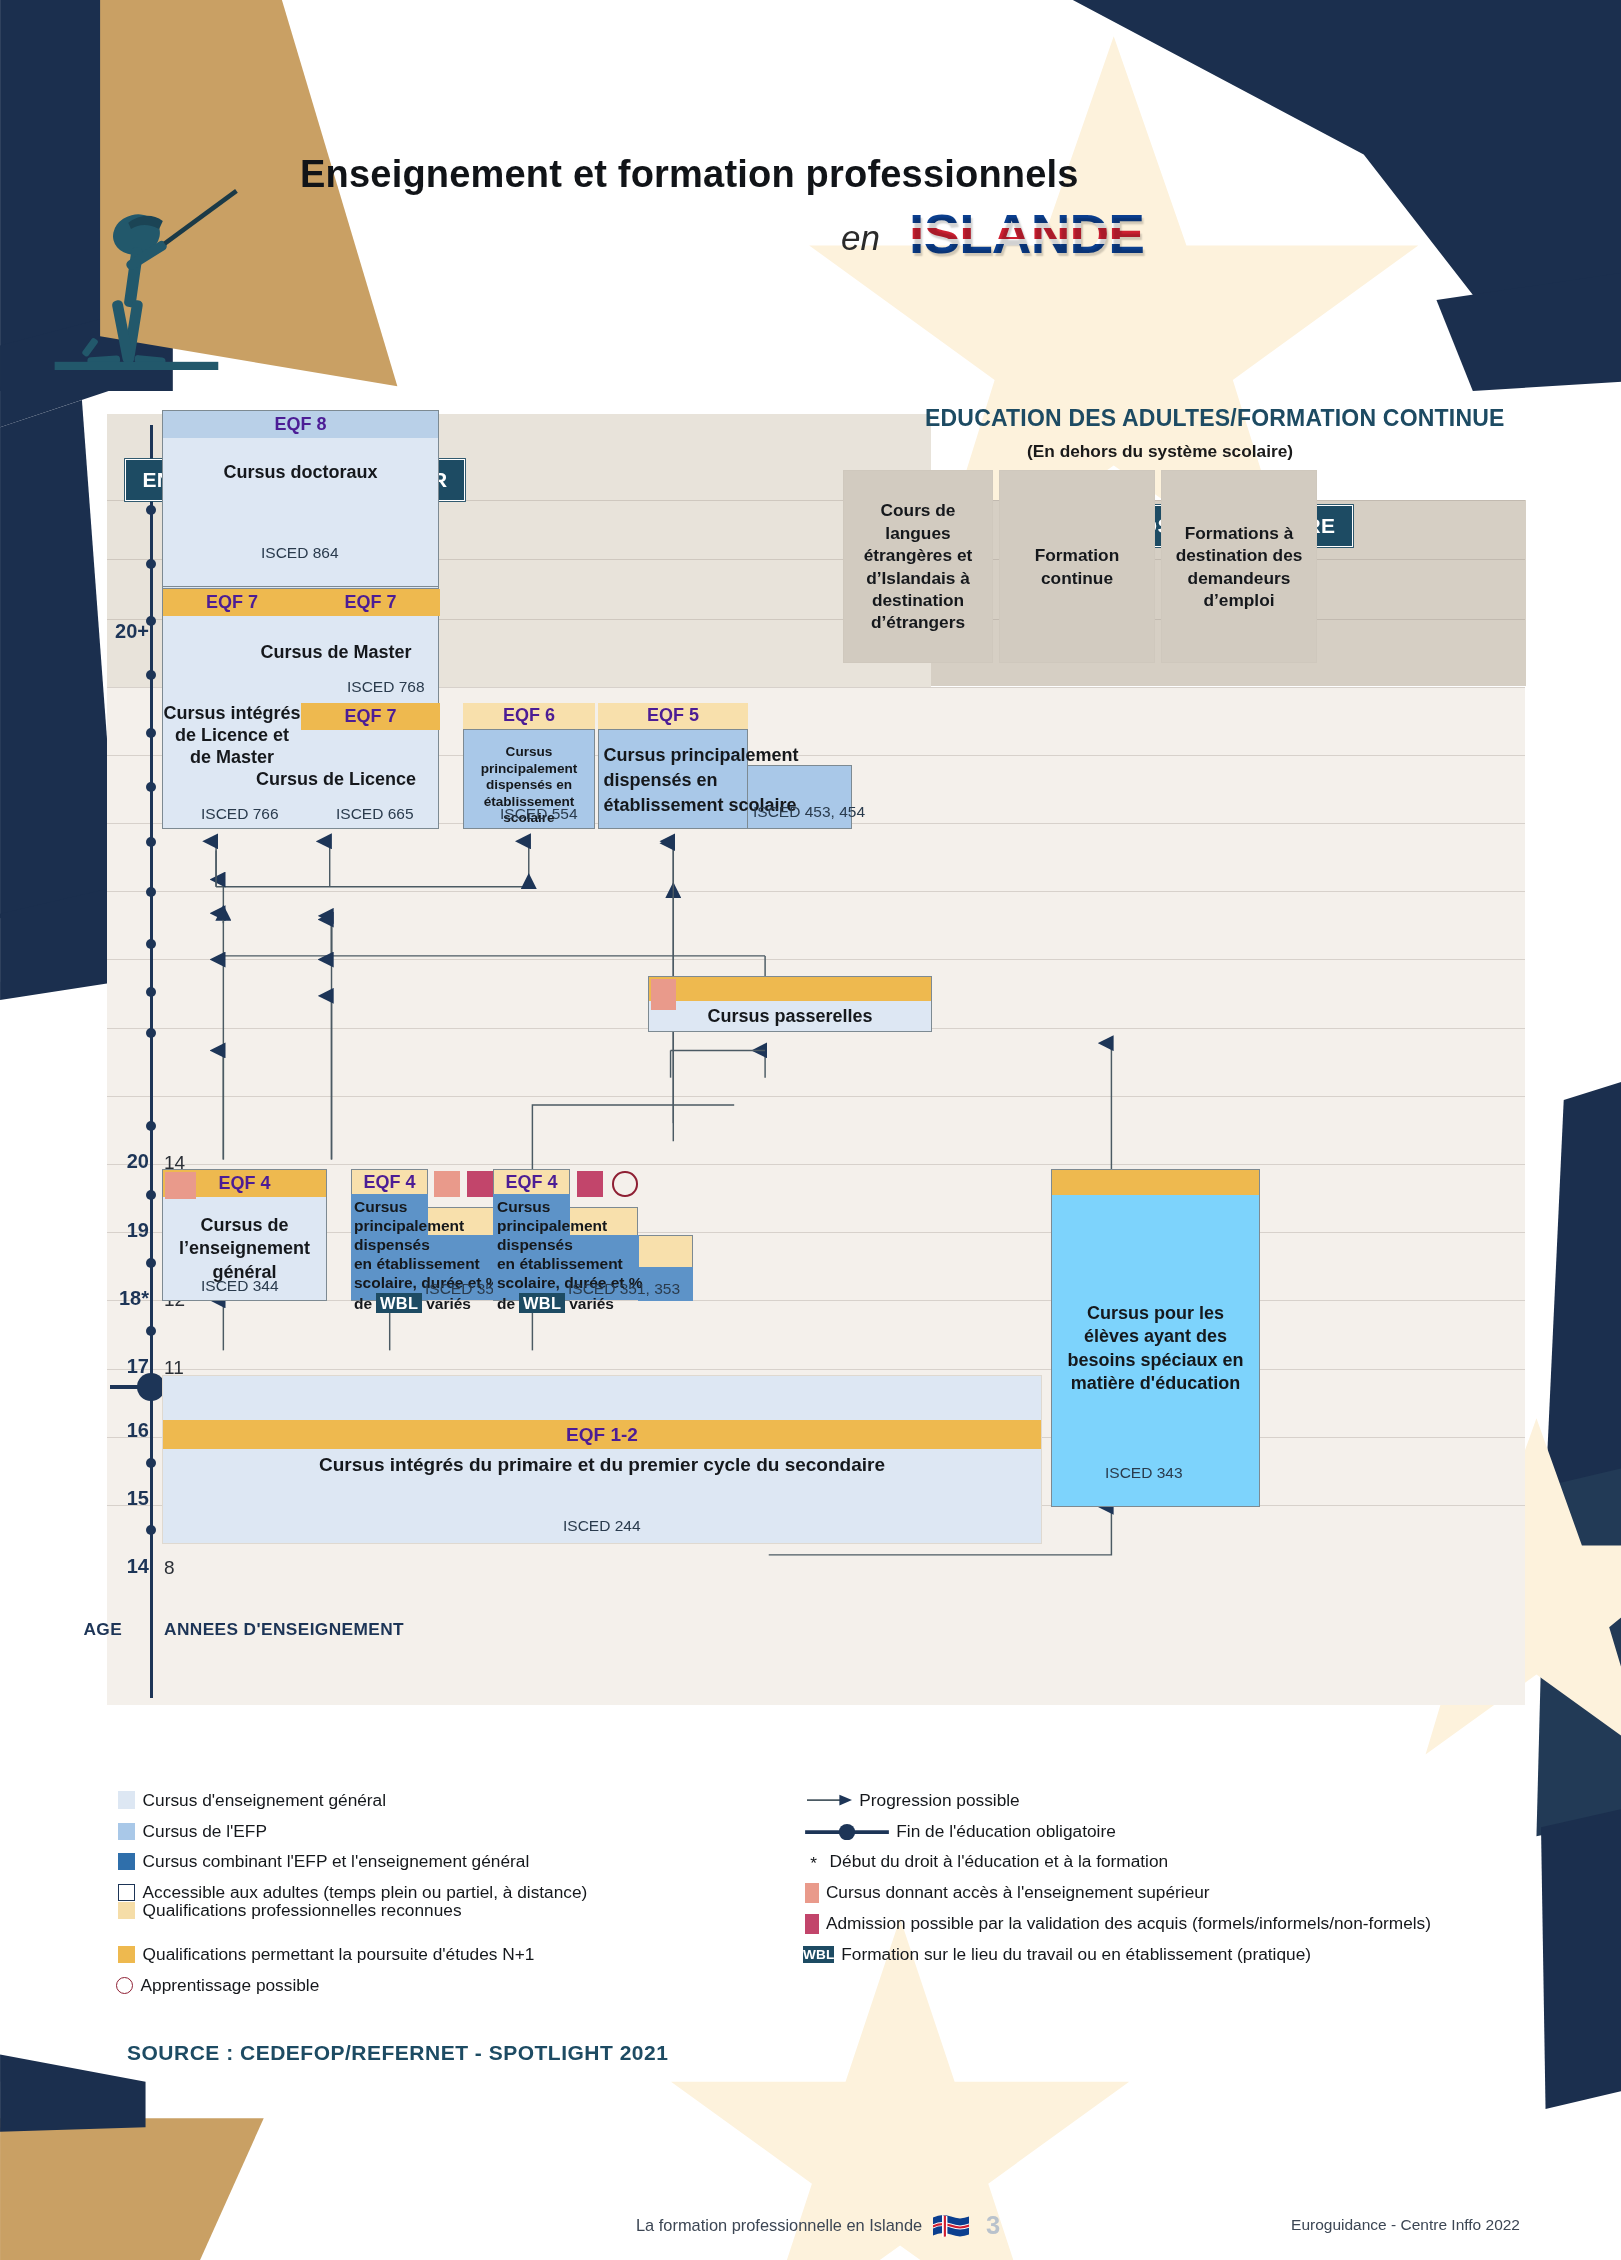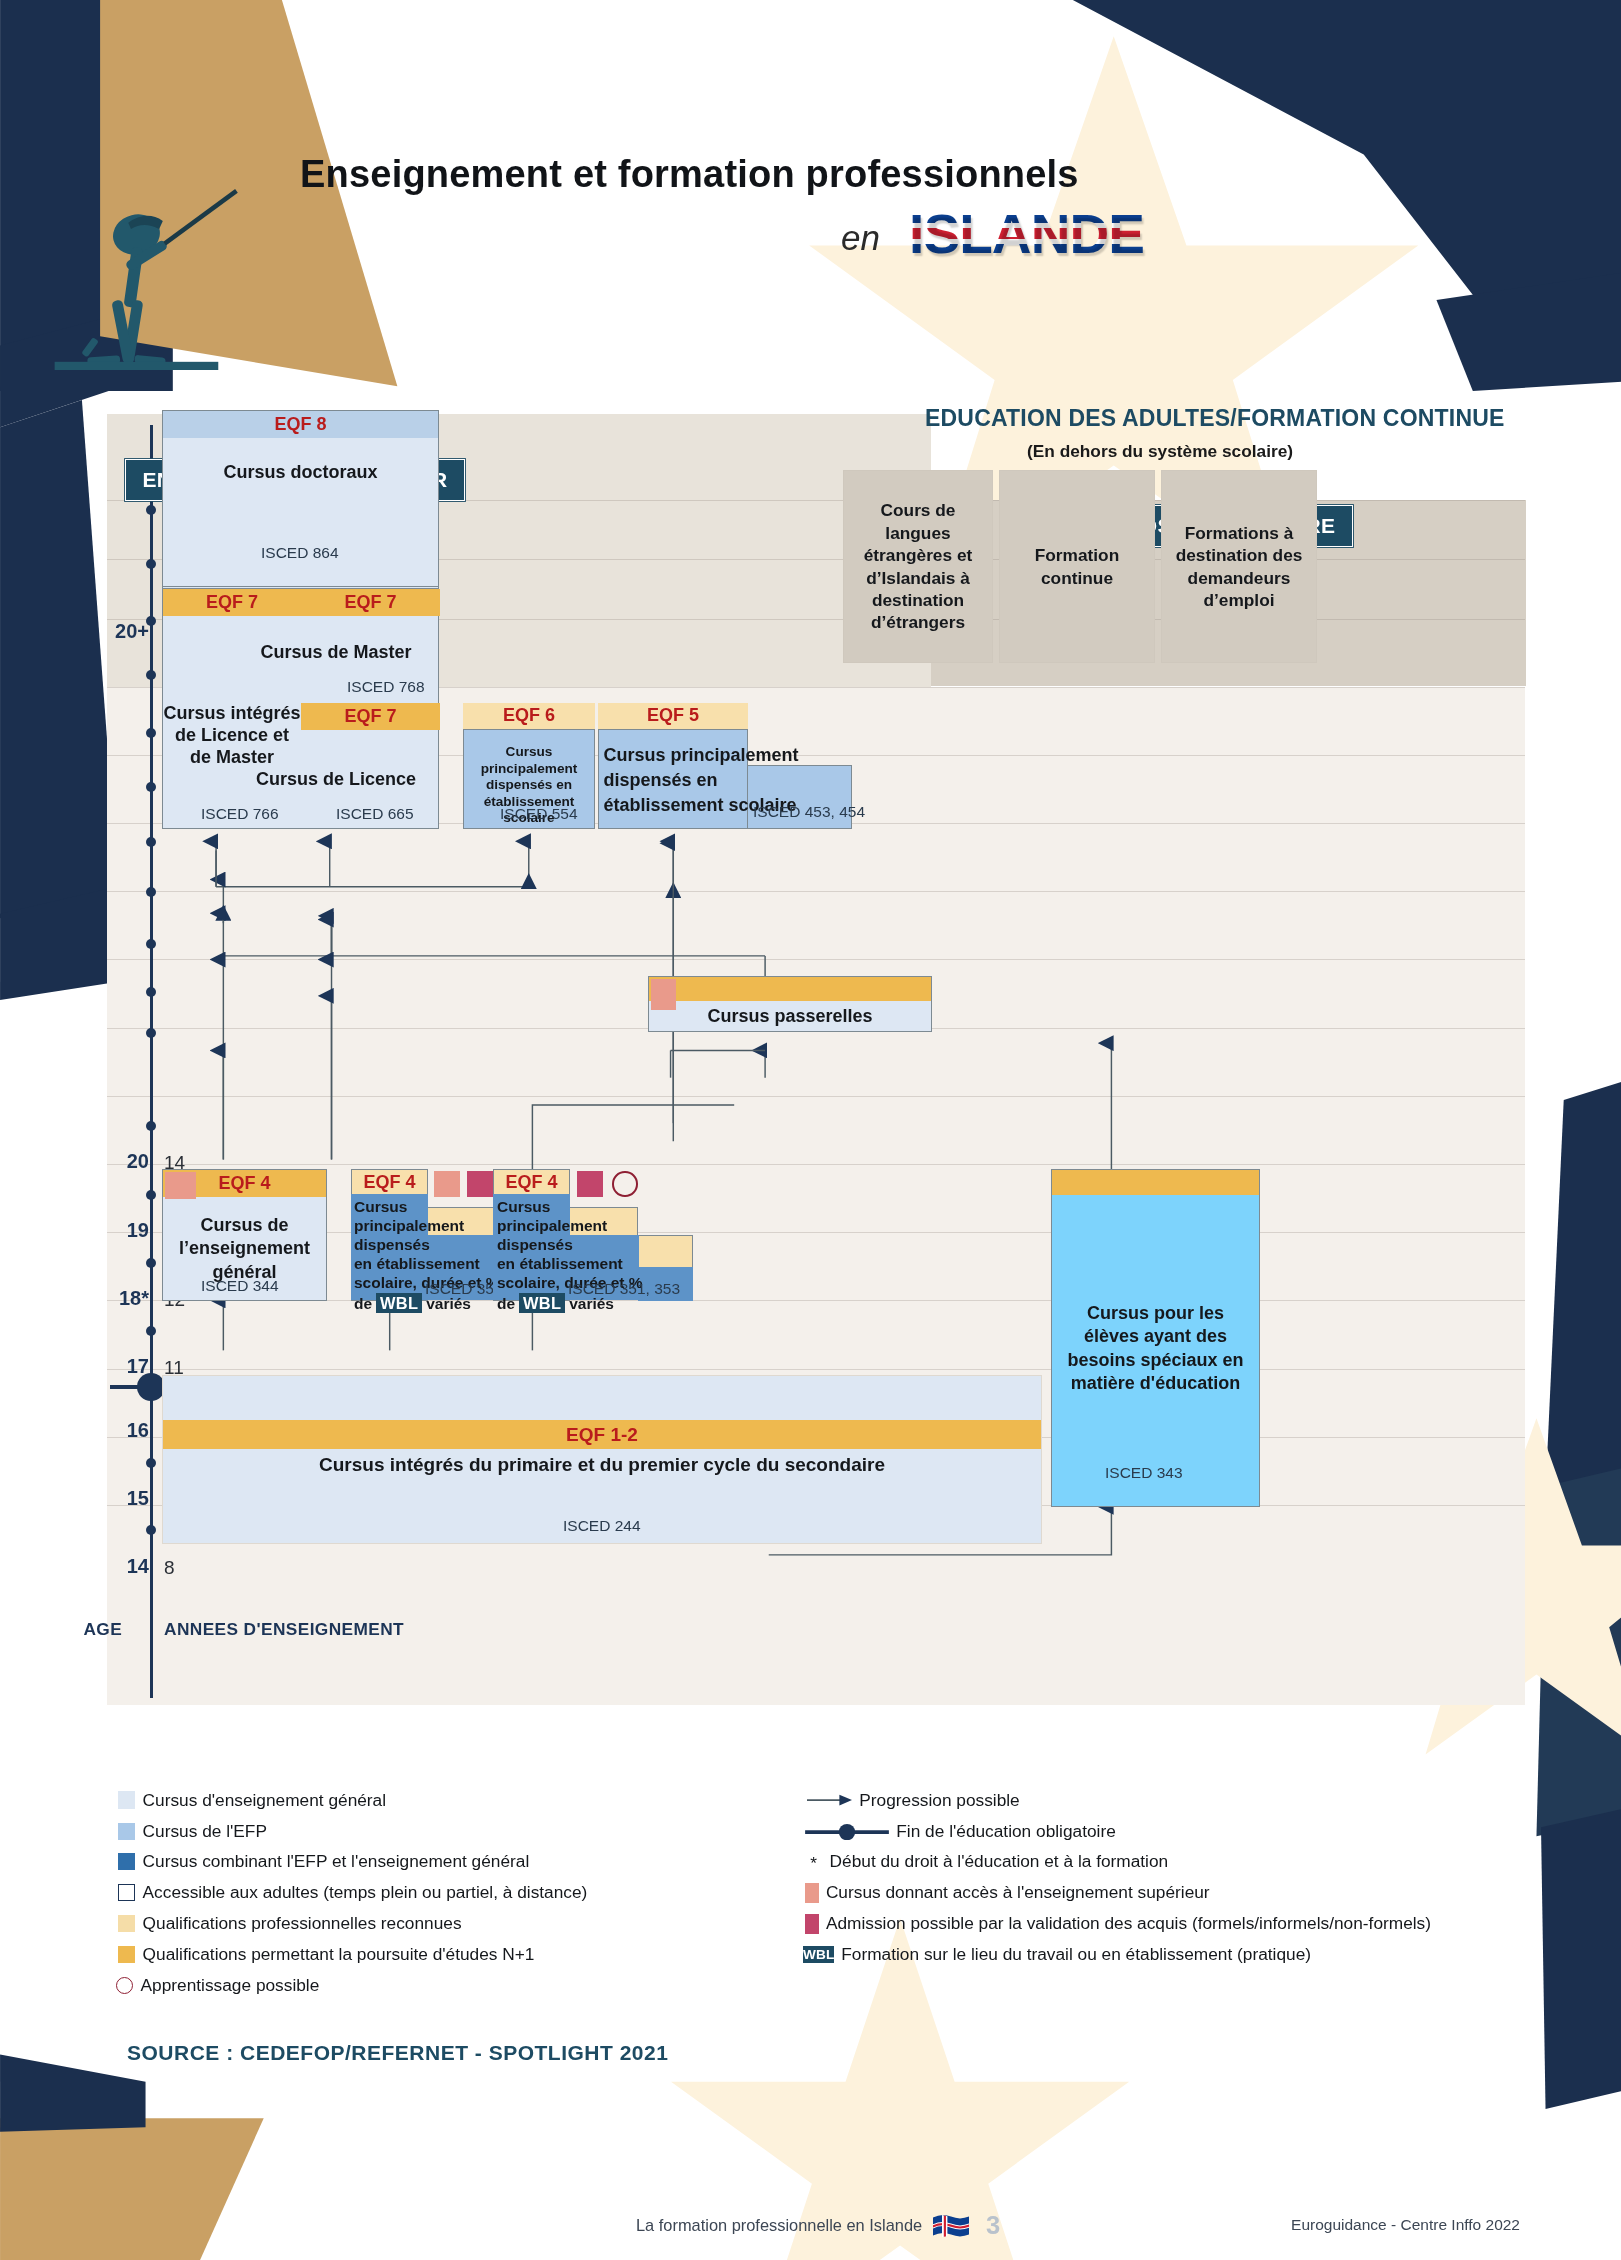--- a/index.html
+++ b/index.html
@@ -74,21 +74,21 @@
 
   
   .box { position:absolute; border:0.9px solid #7d8a92; }
   .box-gen  { background:#dde7f3; }
   .cap-gold   { background:#eeb94f; }
   .cap-gold-l { background:#f8e0ac; }
   .cap-light  { background:#b9d0e8; }
 
   .cap {
     position:absolute; left:0; top:0; width:100%;
-    font-size:18px; font-weight:700; color:#b91c1c;
+    font-size:18px; font-weight:700; color:#4c1d95;
     text-align:center; line-height:27px; height:27px;
   }
   .boxtitle { position:absolute; width:100%; text-align:center;
               font-size:18px; font-weight:700; color:#15181c; line-height:1.22; }
   .isced { position:absolute; font-size:15.5px; font-weight:400; color:#2a3b4d; white-space:nowrap; }
 
   .marker { position:absolute; width:25.5px; height:25.5px; }
   .m-salmon { background:#e99a8b; }
   .m-rose   { background:#c2456b; }
   .m-circle { border:2.7px solid #8e1f33; border-radius:50%; background:transparent; }
@@ -462,21 +462,21 @@
     <span>Cursus de l'EFP</span>
   </div>
   <div class="lg-row" style="left:11px; top:65px;">
     <span class="sw sw-comb"></span>
     <span>Cursus combinant l'EFP et l'enseignement général</span>
   </div>
   <div class="lg-row" style="left:11px; top:96px;">
     <span class="sw sw-open"></span>
     <span>Accessible aux adultes (temps plein ou partiel, à distance)</span>
   </div>
-  <div class="lg-row" style="left:11px; top:127px;">
+  <div class="lg-row" style="left:11px; top:114px;">
     <span class="sw sw-qual"></span>
     <span>Qualifications professionnelles reconnues</span>
   </div>
   <div class="lg-row" style="left:11px; top:158px;">
     <span class="sw sw-qualn"></span>
     <span>Qualifications permettant la poursuite d'études N+1</span>
   </div>
   <div class="lg-row" style="left:9px; top:189px;">
     <span class="sw sw-circ"></span>
     <span>Apprentissage possible</span>

